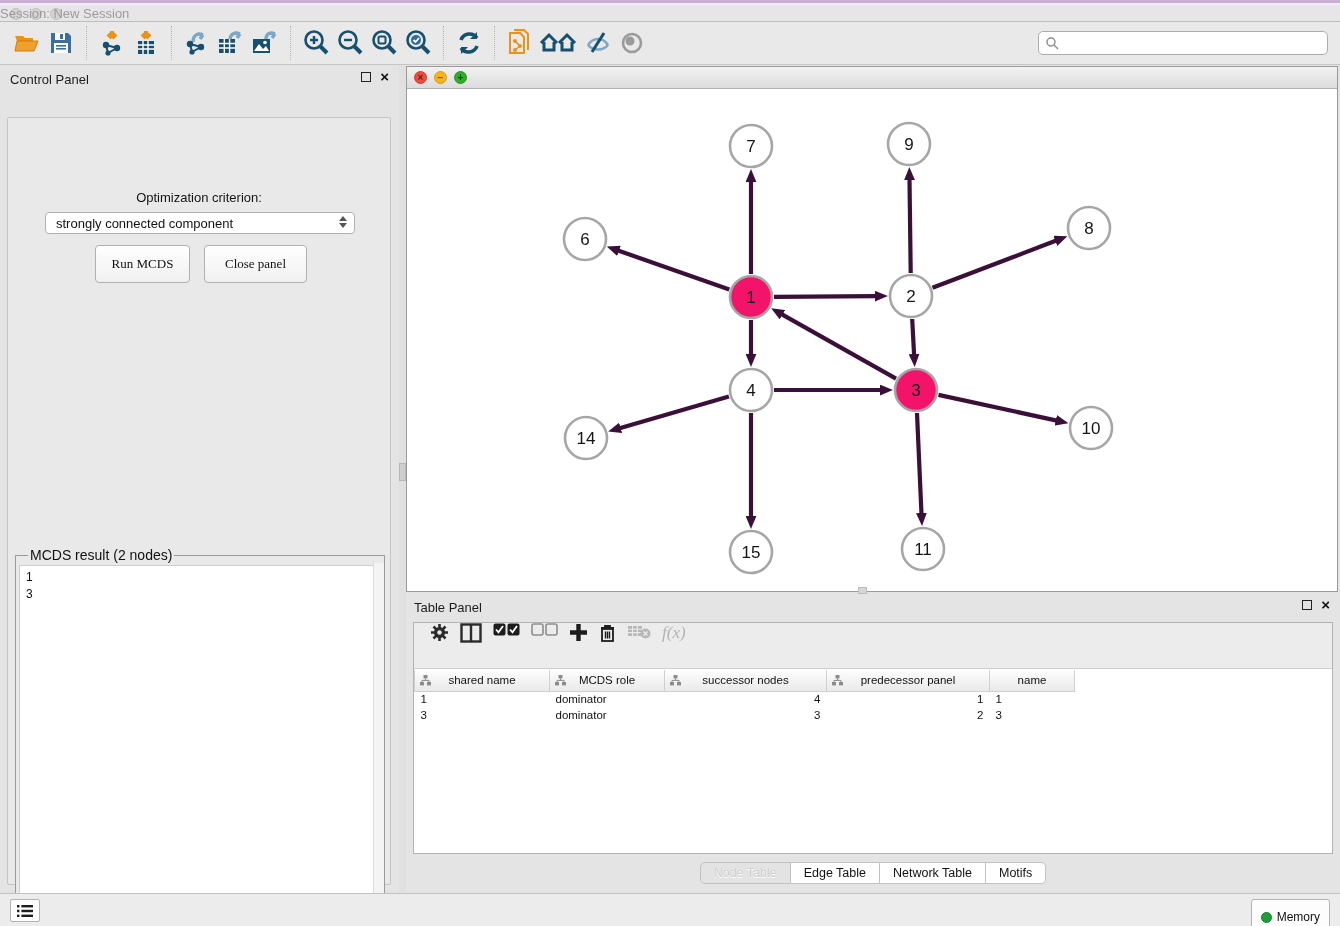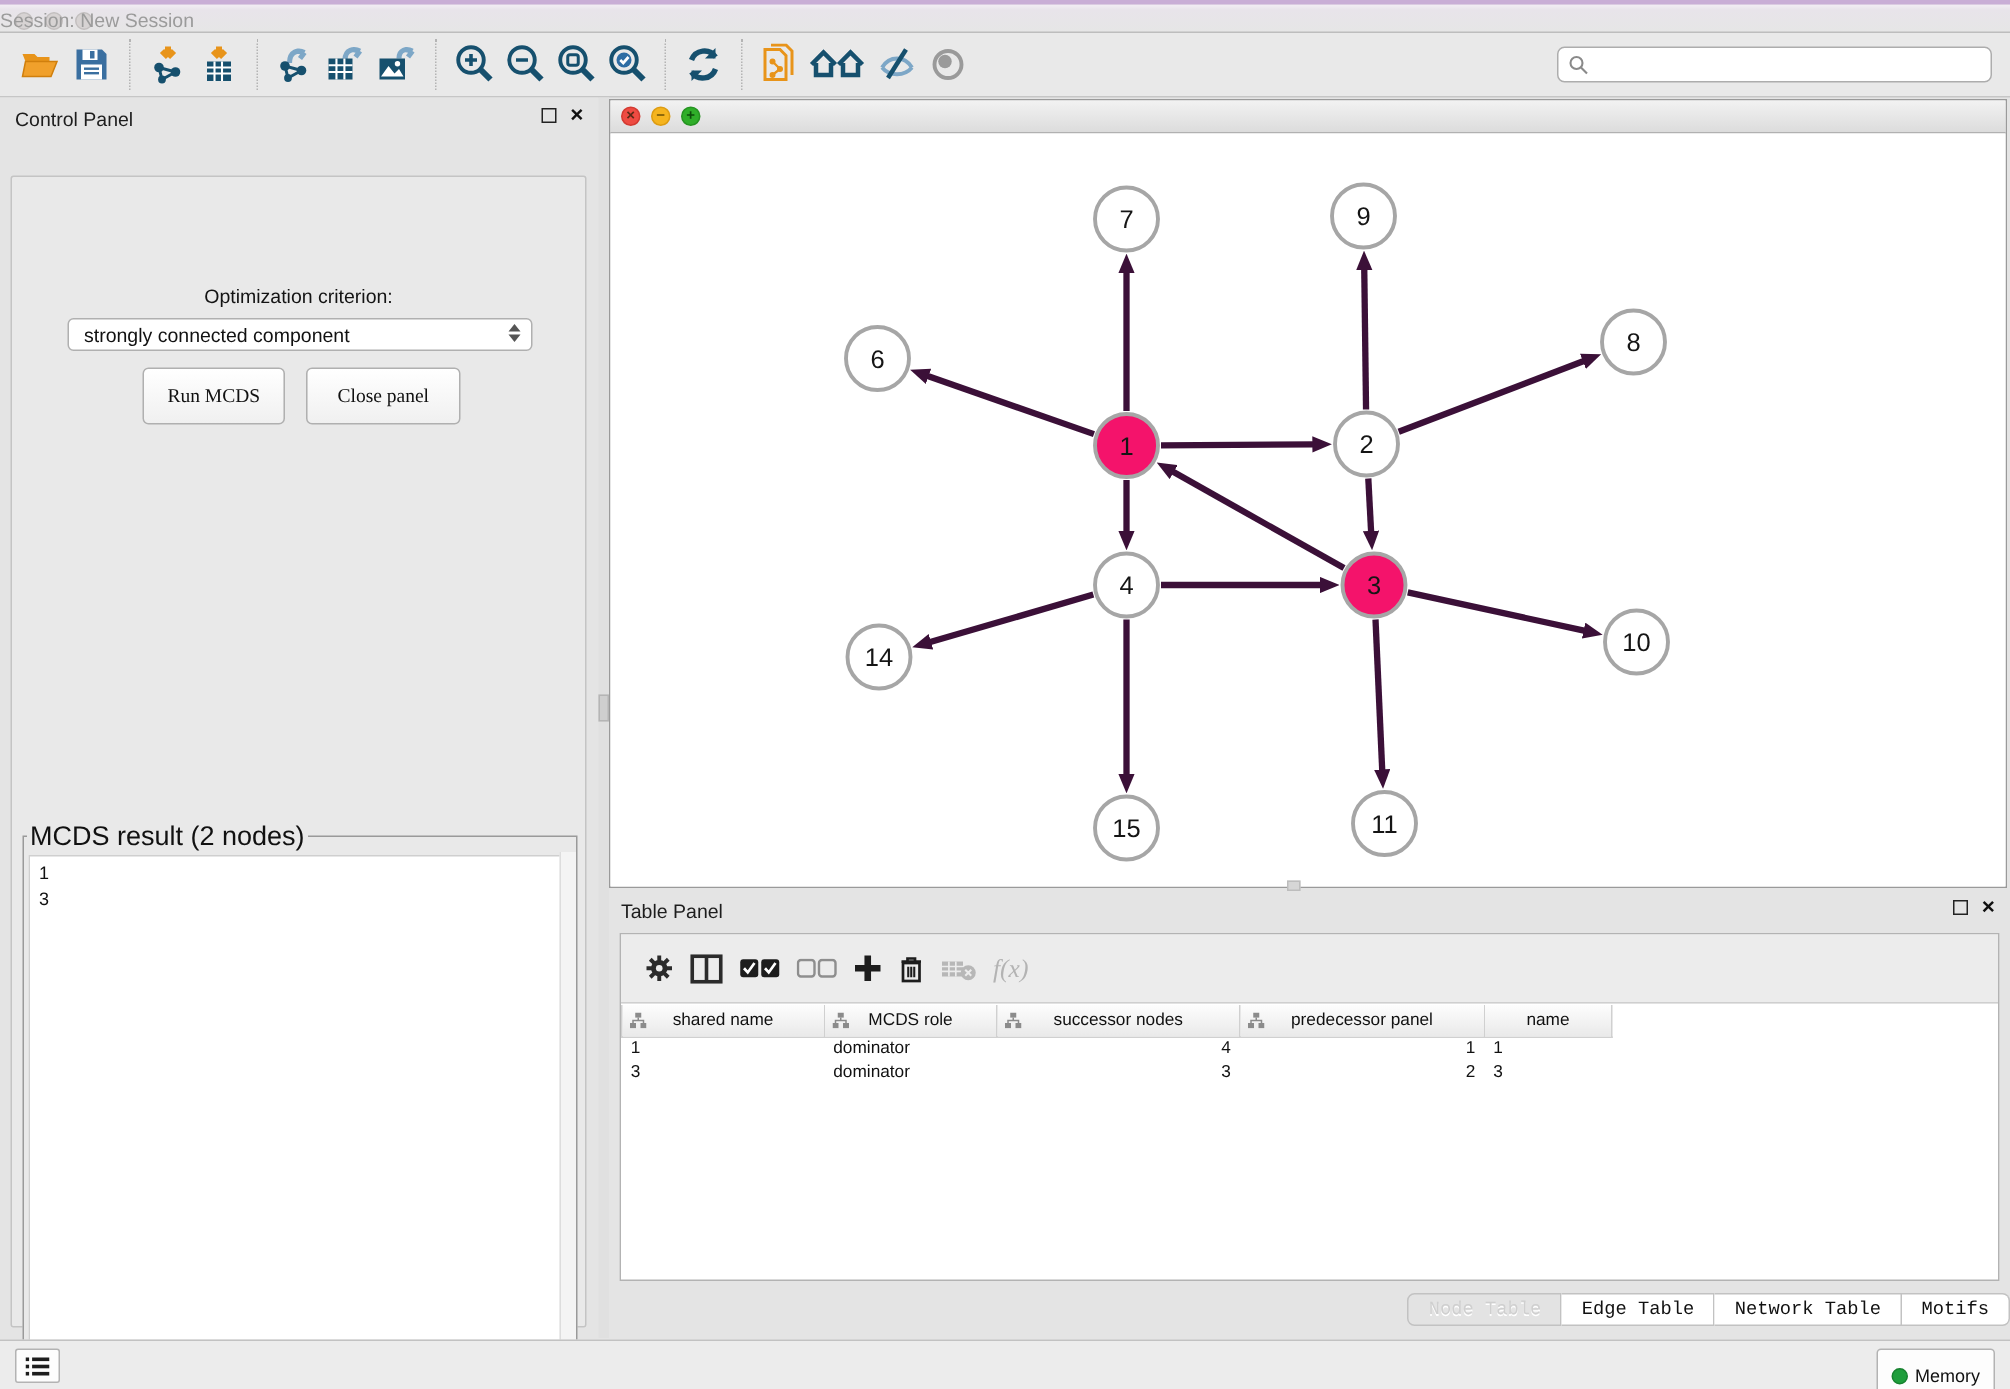--- a/index.html
+++ b/index.html
@@ -49,21 +49,21 @@
   .dd-up { border-bottom:5px solid #555; }
   .dd-down { border-top:5px solid #555; }
   .cp-btn { position:absolute; top:127px; height:38px; background:linear-gradient(#ffffff,#f0f0f0);
     border:1px solid #b0b0b0; border-radius:4px; font-size:13px; color:#111; display:flex;
     align-items:center; justify-content:center; font-family:Liberation Serif, serif;text-align:right; }
   .btn-run { left:87px; width:95px; }
   .btn-close { left:196px; width:103px; }
 
   .result-fieldset { position:absolute; left:7px; top:429px; width:370px; height:381px;
     border:1px solid #9a9a9a; background:#e9e9e9; }
-  .result-fieldset legend { font-size:18px; color:#111; padding:0 2px; margin-left:2px; }
+  .result-fieldset legend { font-size:14px; color:#111; padding:0 2px; margin-left:12px; }
   .result-area { position:absolute; left:3px; right:3px; top:2px; bottom:3px; background:#fff;
     border:1px solid #cfcfcf; font-size:12px; color:#111; padding:3px 6px; white-space:pre; line-height:17px; }
   .result-scroll { position:absolute; right:0; top:0; bottom:0; width:11px; background:#f4f4f4; border-left:1px solid #ddd; }
 
   
   .vsplit { position:absolute; left:399px; top:65px; width:7px; height:827px; background:#e0e0e0; }
   .vsplit-handle { position:absolute; left:0; top:398px; width:7px; height:18px; background:#cfcfcf; border:1px solid #b5b5b5; }
   .hsplit-handle { position:absolute; left:858px; top:587px; width:9px; height:7px; background:#d6d6d6; border:1px solid #bdbdbd; }
 
   
@@ -78,32 +78,32 @@
   .light.red { background:#ee4b42; border:1px solid #d33a31; }
   .light.yellow { background:#f5b41e; border:1px solid #dd9c12; color:#7a5a08; }
   .light.green { background:#2fae29; border:1px solid #259421; color:#0d4d0b; }
   .net-canvas { position:absolute; left:0; top:22px; right:0; bottom:0; background:#fff; }
 
   
   .table-panel { position:absolute; left:406px; top:596px; width:934px; height:296px; background:#e4e4e4; }
   .tp-header { position:absolute; left:8px; top:4px; font-size:13px; color:#1d1d1d; }
   .tp-box { position:absolute; left:7px; top:26px; width:920px; height:232px; background:#fff; border:1px solid #b3b3b3; }
   .tp-toolbar { position:absolute; left:0; top:0; right:0; height:46px; background:#ececec;
-    border-bottom:1px solid #cfcfcf; display:flex; align-items:center; padding-left:16px; gap:11px; }
+    border-bottom:1px solid #cfcfcf; display:flex; padding-left:16px; gap:11px; }
   .fx-label { font-family:"Liberation Serif", serif; font-style:italic; font-size:17px; color:#b3b3b3; }
 
   .node-table { position:absolute; left:0; top:47px; border-collapse:collapse; table-layout:fixed; font-size:11.5px; color:#111; }
   .node-table th { height:21px; background:linear-gradient(#fdfdfd,#e9e9e9); border:1px solid #d0d0d0;
     border-top:none; font-weight:400; font-size:11.5px; position:relative; text-align:center; }
   .node-table th .tree-ico { position:absolute; left:5px; top:5px; }
   .node-table td { height:16px; padding:0 6px; border:none; }
   .td-r { text-align:right; padding-right:14px; }
   .node-table tr.datarow td { border-bottom:none; }
 
-  .tp-tabs { position:absolute; left:0; right:0; top:266px; display:flex; justify-content:flex-end;font-family:Liberation Mono, monospace; }
+  .tp-tabs { position:absolute; left:0; right:0; top:266px; display:flex; justify-content:center; }
   .tp-tab { height:22px; padding:0 13px; font-size:12.5px; display:flex; align-items:center;
     background:#fff; border:1px solid #c2c2c2; color:#111; }
   .tp-tab:first-child { border-radius:5px 0 0 5px; }
   .tp-tab:last-child { border-radius:0 5px 5px 0; }
   .tp-tab + .tp-tab { border-left:none; }
   .tp-tab.disabled-sel { background:#e3e3e3; color:#cfcfcf; text-shadow:0 1px 0 #fff; }
 
   
   .statusbar { position:absolute; left:0; top:893px; width:1340px; height:33px; background:#ececec;
     border-top:1px solid #c2c2c2; }

